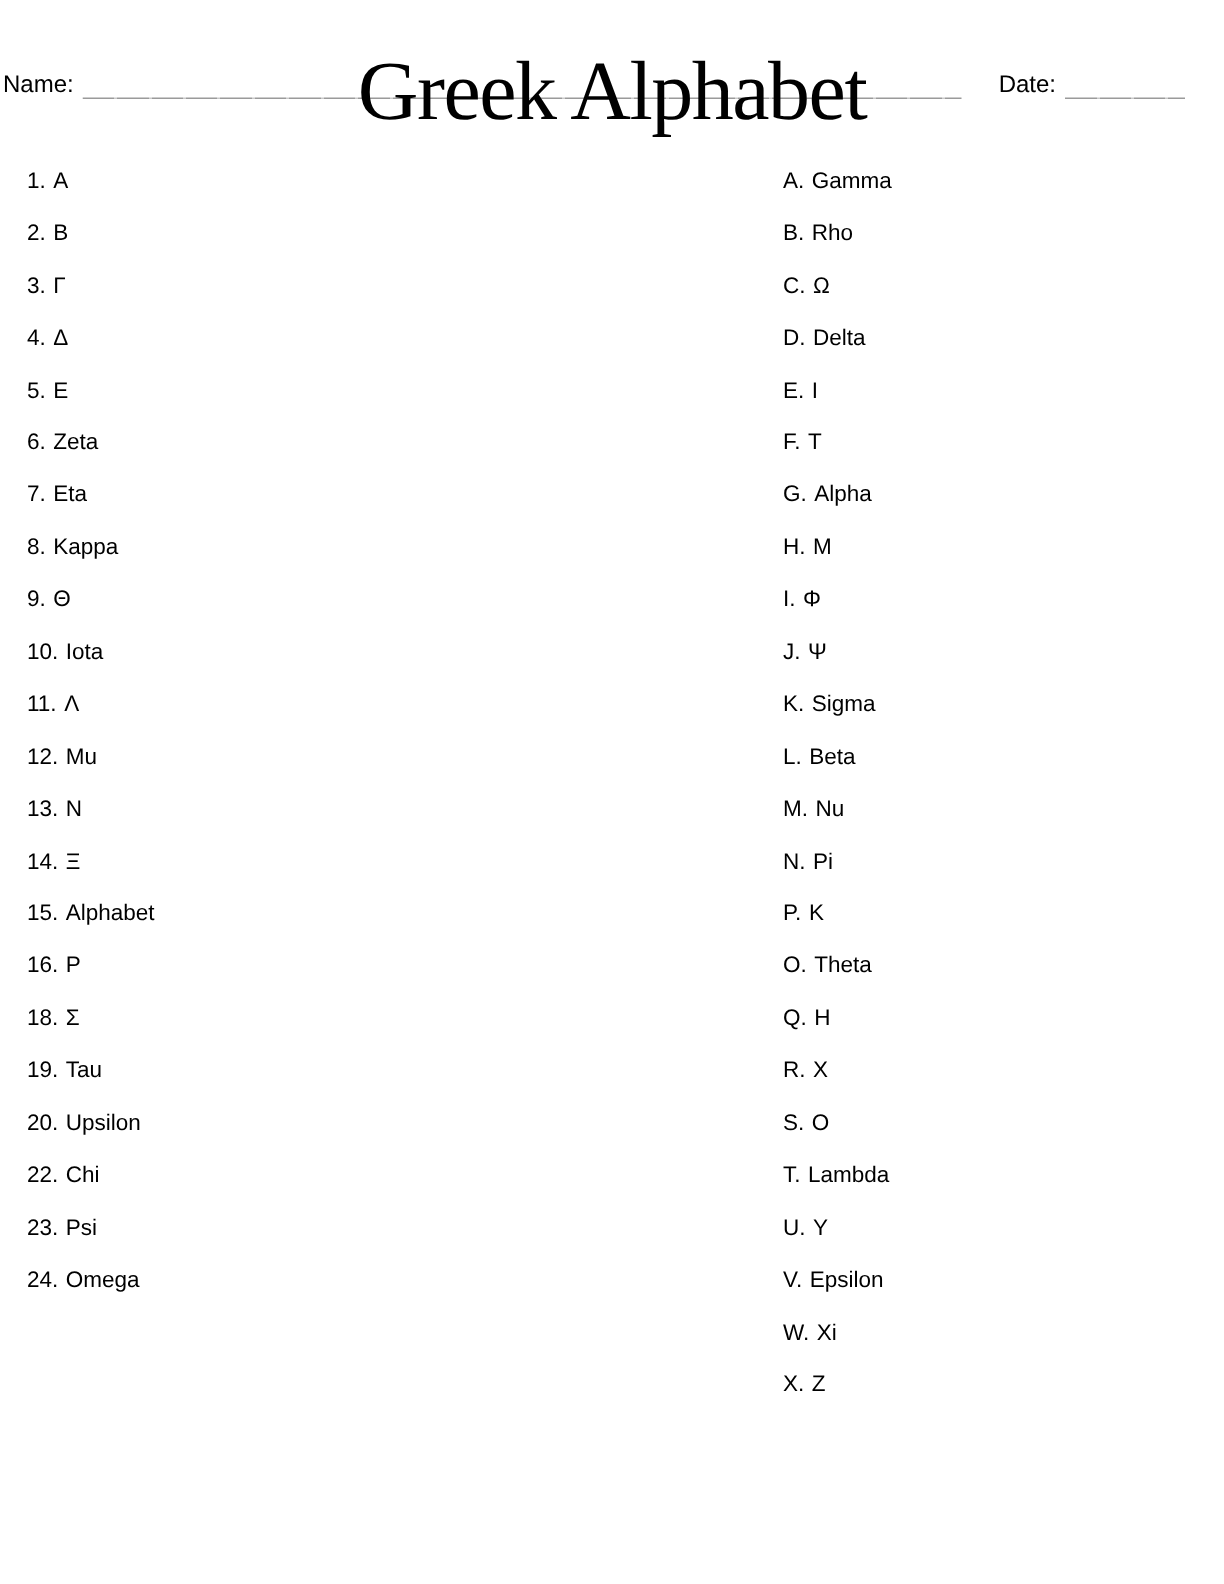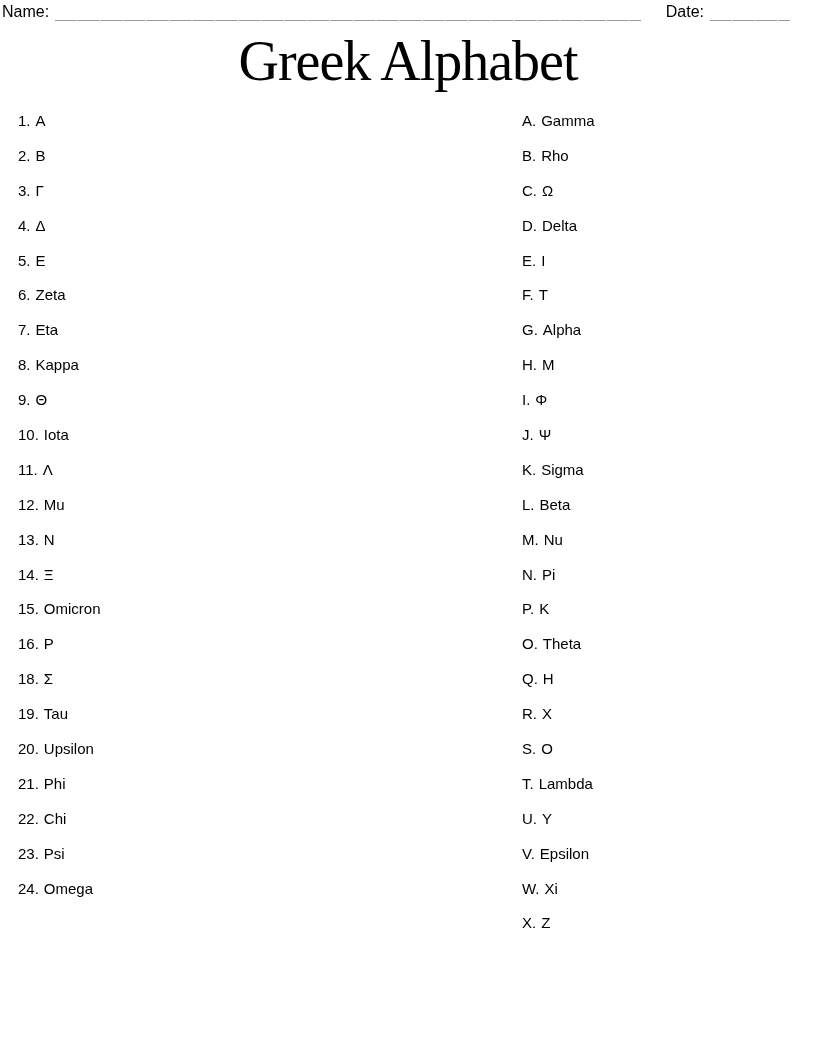--- a/index.html
+++ b/index.html
@@ -23,20 +23,21 @@
     left: 2px;
     right: 26px;
     display: flex;
     align-items: flex-end;
     font-size: 16px;
     line-height: 20px;
   }
   .hdr-label {
     white-space: nowrap;
     flex: 0 0 auto;
+    margin-top: 45px;
   }
   .fill-line {
     flex: 1 1 auto;
     height: 14px;
     margin: 0 0 1px 6px;
     
     background-image: repeating-linear-gradient(to right, #9a9a9a 0px, #9a9a9a 21px, #c9c9c9 21px, #c9c9c9 23px);
     background-size: 100% 1px;
     background-position: left bottom;
     background-repeat: no-repeat;
@@ -101,26 +102,25 @@
       <div class="row"><span class="item-num">5.</span><span class="item-txt">Ε</span></div>
       <div class="row"><span class="item-num">6.</span><span class="item-txt">Zeta</span></div>
       <div class="row"><span class="item-num">7.</span><span class="item-txt">Eta</span></div>
       <div class="row"><span class="item-num">8.</span><span class="item-txt">Kappa</span></div>
       <div class="row"><span class="item-num">9.</span><span class="item-txt">Θ</span></div>
       <div class="row"><span class="item-num">10.</span><span class="item-txt">Iota</span></div>
       <div class="row"><span class="item-num">11.</span><span class="item-txt">Λ</span></div>
       <div class="row"><span class="item-num">12.</span><span class="item-txt">Mu</span></div>
       <div class="row"><span class="item-num">13.</span><span class="item-txt">Ν</span></div>
       <div class="row"><span class="item-num">14.</span><span class="item-txt">Ξ</span></div>
-      <div class="row"><span class="item-num">15.</span><span class="item-txt">Omicron</span></div>
+      <div class="row"><span class="item-num">15.</span><span class="item-txt">Alphabet</span></div>
       <div class="row"><span class="item-num">16.</span><span class="item-txt">Ρ</span></div>
       <div class="row"><span class="item-num">18.</span><span class="item-txt">Σ</span></div>
       <div class="row"><span class="item-num">19.</span><span class="item-txt">Tau</span></div>
       <div class="row"><span class="item-num">20.</span><span class="item-txt">Upsilon</span></div>
-      <div class="row"><span class="item-num">21.</span><span class="item-txt">Phi</span></div>
       <div class="row"><span class="item-num">22.</span><span class="item-txt">Chi</span></div>
       <div class="row"><span class="item-num">23.</span><span class="item-txt">Psi</span></div>
       <div class="row"><span class="item-num">24.</span><span class="item-txt">Omega</span></div>
     </div>
   <div class="col col-right" id="answers-col">
       <div class="row"><span class="item-num">A.</span><span class="item-txt">Gamma</span></div>
       <div class="row"><span class="item-num">B.</span><span class="item-txt">Rho</span></div>
       <div class="row"><span class="item-num">C.</span><span class="item-txt">Ω</span></div>
       <div class="row"><span class="item-num">D.</span><span class="item-txt">Delta</span></div>
       <div class="row"><span class="item-num">E.</span><span class="item-txt">Ι</span></div>

